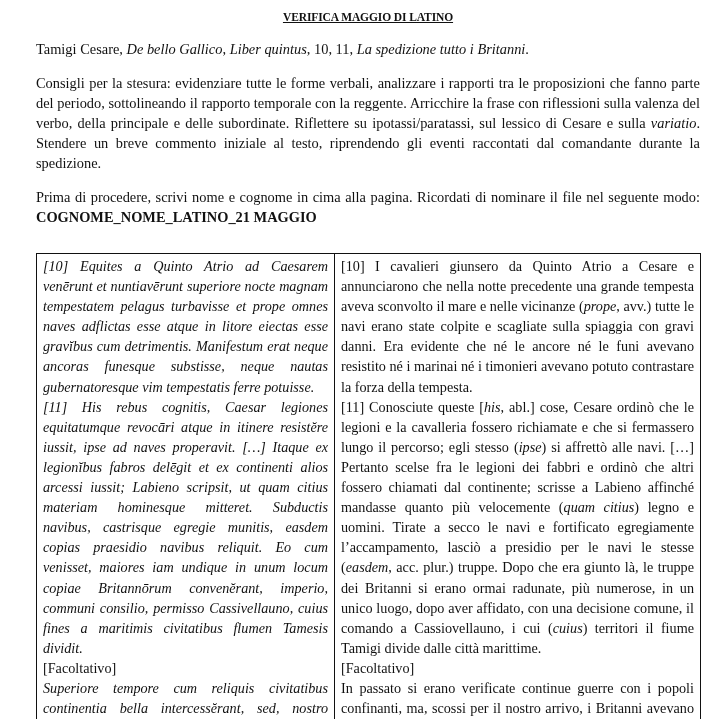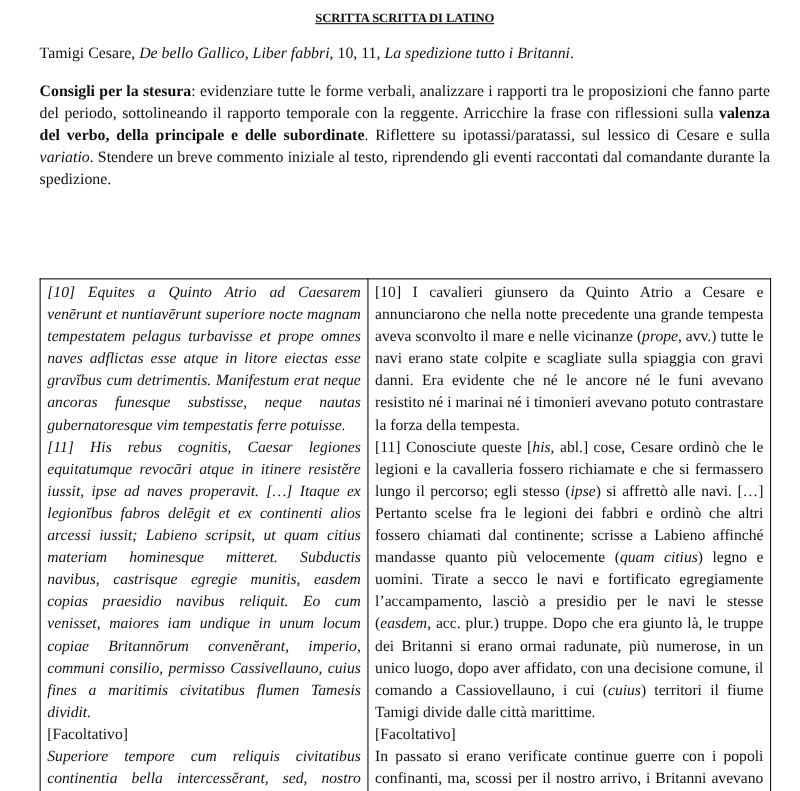--- a/index.html
+++ b/index.html
@@ -35,21 +35,21 @@
   }
   .p {
     margin: 0;
     text-align: justify;
   }
   .p-source { margin-top: 14px; }
   .p-intro  { margin-top: 14px; }
   .p-tips   { margin-top: 14px; }
   .p-name   { margin-top: 14px; }
   .name-code { font-weight: bold; }
-  b { font-weight: bold; }
+  b { font-weight: normal; }
   i { font-style: italic; }
 
   table.passage {
     position: absolute;
     left: 36px;
     top: 253px;
     width: 665px;
     height: 446px;
     border-collapse: collapse;
     table-layout: fixed;
@@ -68,27 +68,28 @@
     font-weight: normal;
     font-style: normal;
     display: block;
   }
   .latin .para, .italian .para { display: block; }
 </style>
 </head>
 <body>
 
 <div class="page">
-  <div class="title">SCRITTA SCRITTA DI LATINO</div>
+  <div class="title">VERIFICA MAGGIO DI LATINO</div>
 
-  <p class="p p-source"><span>Tamigi Cesare, </span><i>De bello Gallico</i><span>, </span><i>Liber fabbri</i><span>, 10, 11, </span><i>La spedizione tutto i Britanni</i><span>.</span></p>
+  <p class="p p-source"><span>Tamigi Cesare, </span><i>De bello Gallico</i><span>, </span><i>Liber quintus</i><span>, 10, 11, </span><i>La spedizione tutto i Britanni</i><span>.</span></p>
 
 
   <p class="p p-tips"><b>Consigli per la stesura</b><span>: evidenziare tutte le forme verbali, analizzare i rapporti tra le proposizioni che fanno parte del periodo, sottolineando il rapporto temporale con la reggente. Arricchire la frase con riflessioni sulla </span><b>valenza del verbo, della principale e delle subordinate</b><span>. Riflettere su ipotassi/paratassi, sul lessico di Cesare e sulla </span><i>variatio</i><span>. Stendere un breve commento iniziale al testo, riprendendo gli eventi raccontati dal comandante durante la spedizione.</span></p>
 
+  <p class="p p-name"><span>Prima di procedere, scrivi nome e cognome in cima alla pagina. Ricordati di nominare il file nel seguente modo: </span><span class="name-code">COGNOME_NOME_LATINO_21 MAGGIO</span></p>
 </div>
 
 <table class="passage">
   <tbody>
       <tr>
     <td class="latin">
       <span class="para">[10] Equites a Quinto Atrio ad Caesarem venērunt et nuntiavērunt superiore nocte magnam tempestatem pelagus turbavisse et prope omnes naves adflictas esse atque in litore eiectas esse gravĭbus cum detrimentis. Manifestum erat neque ancoras funesque substisse, neque nautas gubernatoresque vim tempestatis ferre potuisse.</span>
       <span class="para">[11] His rebus cognitis, Caesar legiones equitatumque revocāri atque in itinere resistĕre iussit, ipse ad naves properavit. […] Itaque ex legionĭbus fabros delēgit et ex continenti alios arcessi iussit; Labieno scripsit, ut quam citius materiam hominesque mitteret. Subductis navibus, castrisque egregie munitis, easdem copias praesidio navibus reliquit. Eo cum venisset, maiores iam undique in unum locum copiae Britannōrum convenĕrant, imperio, communi consilio, permisso Cassivellauno, cuius fines a maritimis civitatibus flumen Tamesis dividit.</span>
       <span class="facolt">[Facoltativo]</span>
       <span class="para"> Superiore tempore cum reliquis civitatibus continentia bella intercessĕrant, sed, nostro adventu permoti, Britanni Cassivellaunum toti bello imperioque praefecĕrat.</span>

